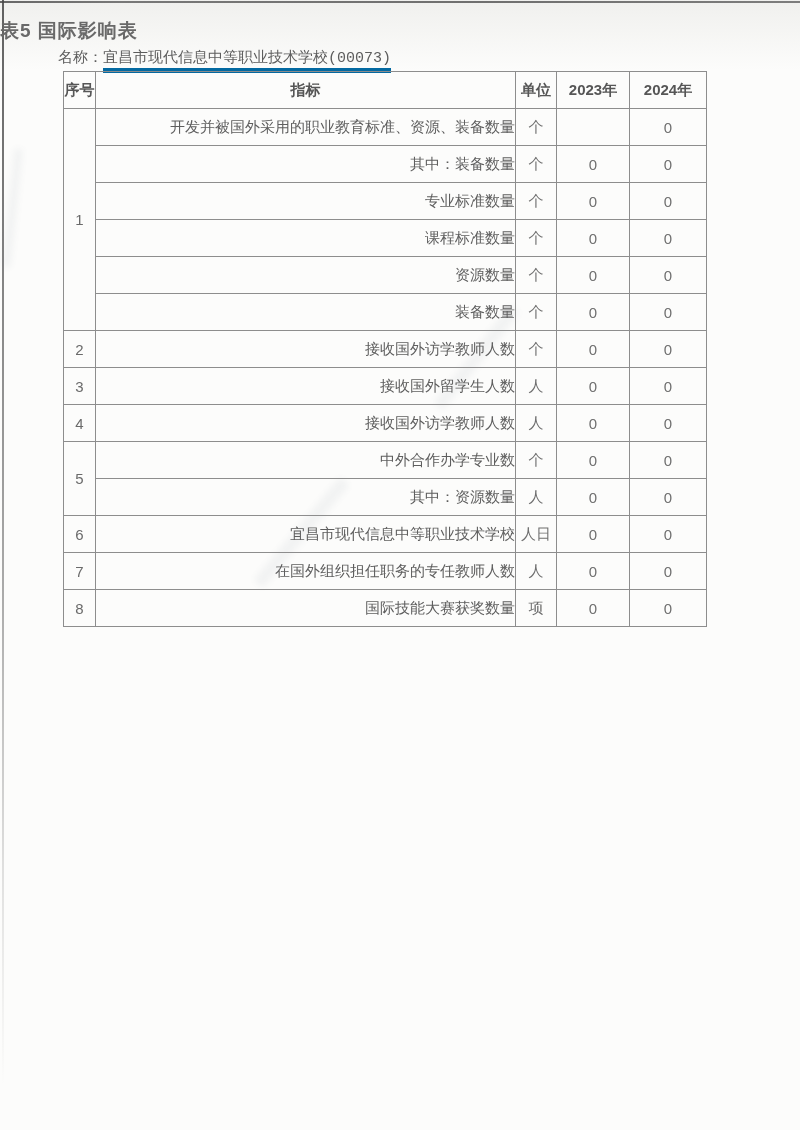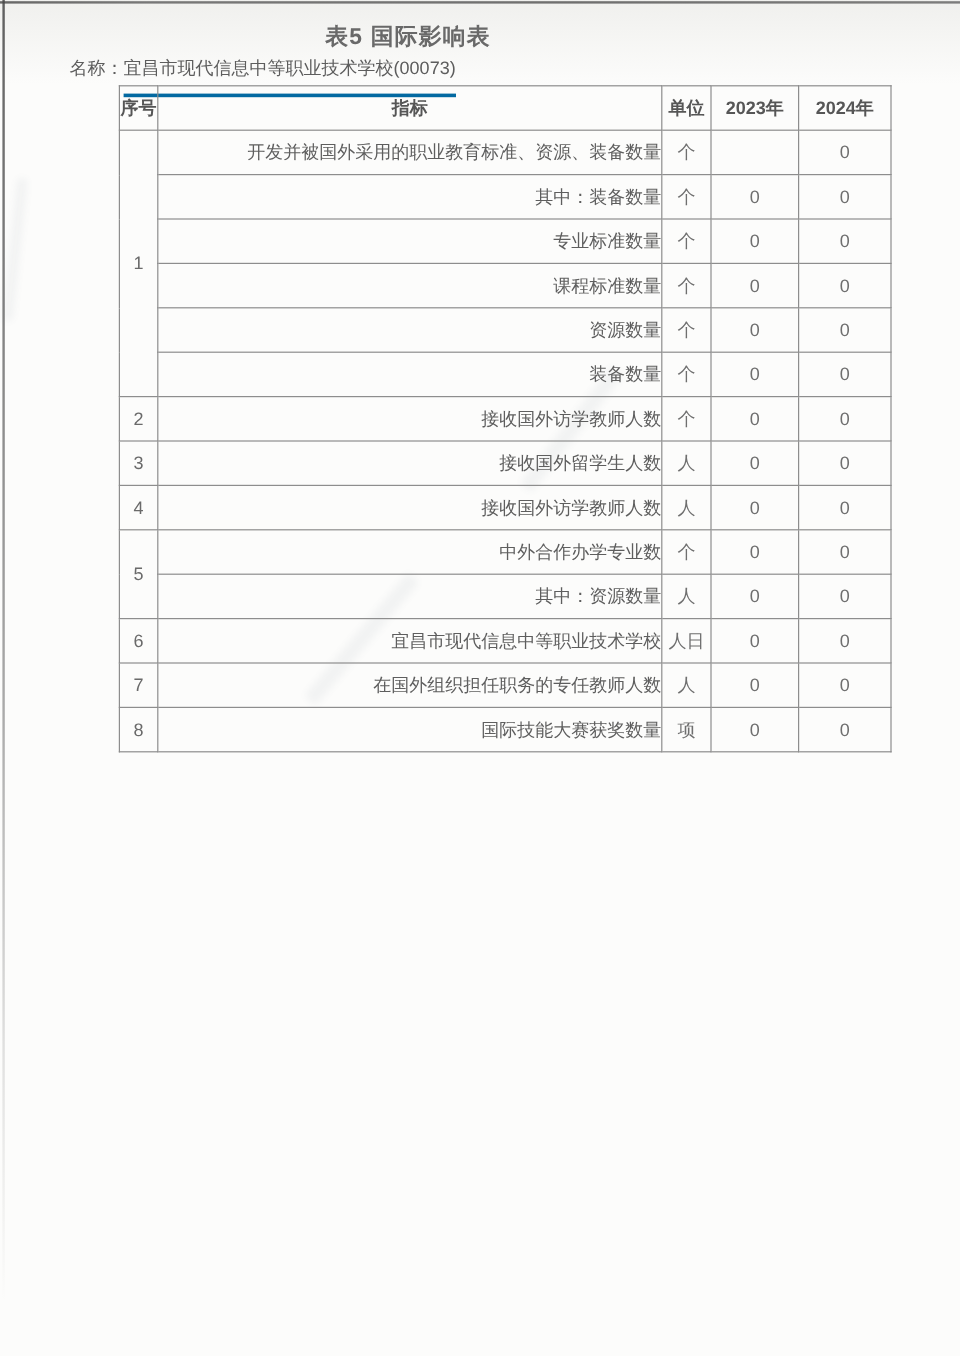--- a/index.html
+++ b/index.html
@@ -37,37 +37,38 @@
     position: absolute; opacity: .06; background: #5b6b7a;
     filter: blur(3px); border-radius: 4px; pointer-events: none;
   }
   .s1 { left: 470px; top: 295px; width: 13px; height: 125px; transform: rotate(38deg); }
   .s2 { left: 295px; top: 465px; width: 13px; height: 135px; transform: rotate(40deg); }
   .s3 { left: 8px;  top: 148px; width: 9px;  height: 120px; transform: rotate(6deg);  }
 
   
   .page-title {
     position: absolute; top: 18px; left: 0; width: 680px;
-    text-align: center; font-size: 19px; font-weight: bold;
+    font-size: 19px; font-weight: bold;
     color: #696969; letter-spacing: 1px;
   }
   .subtitle {
     position: absolute; top: 48px; left: 58px;
     font-size: 15px; color: #5d5d5d; white-space: nowrap;
   }
   .subtitle .ul {
-    border-bottom: 3px solid #0369a1;
-    padding-bottom: 12px;
+    border-bottom: 5px solid #0369a1;
+    padding-bottom: 1px;
+    font-family: Liberation Mono, monospace;
   }
 
   
   table.main {
     position: absolute; left: 63px; top: 71px;
     width: 643px; border-collapse: collapse; table-layout: fixed;
-    font-size: 15px; color: #5e5e5e; margin-left: 36px;
+    font-size: 15px; color: #5e5e5e;
   }
   .main th, .main td {
     border: 1px solid #8d8d8d;
     height: 36px;
     padding: 0;
     overflow: hidden;
     white-space: nowrap;
   }
   .main th {
     font-weight: bold; font-size: 15px; color: #565656; text-align: center;

